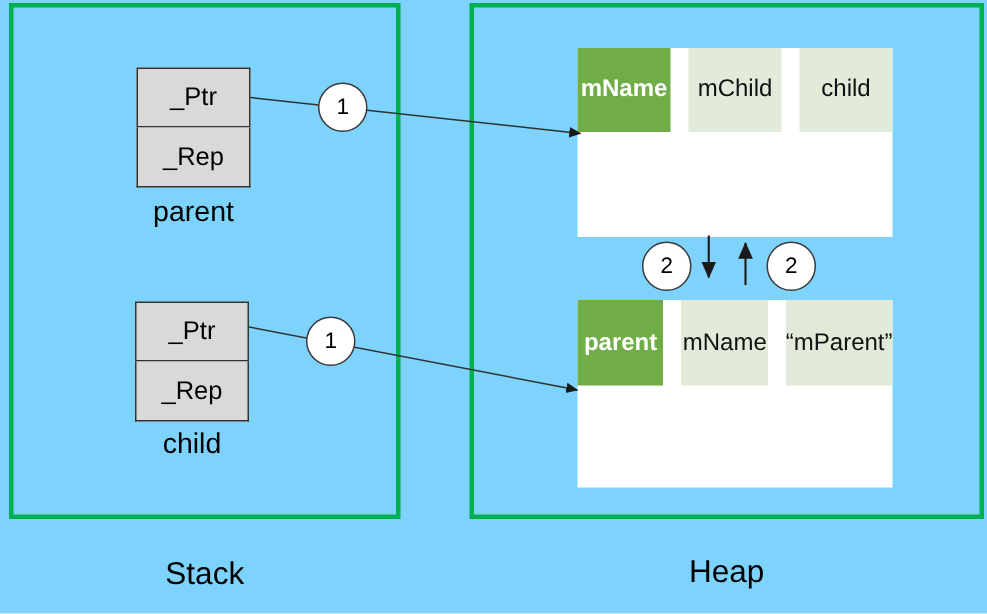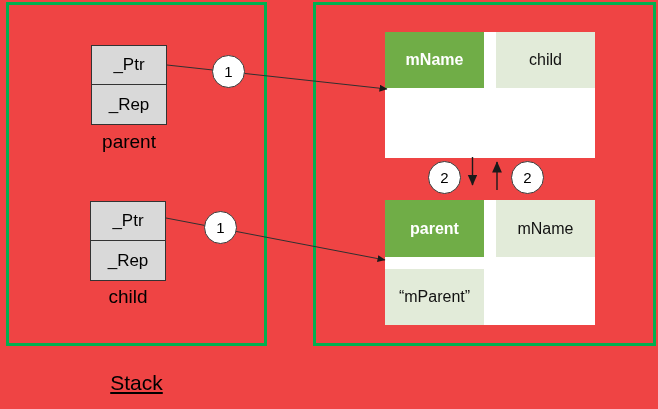--- a/index.html
+++ b/index.html
@@ -1,39 +1,38 @@
 <!DOCTYPE html>
 <html><head>
 <meta charset="utf-8">
 <style>
   html, body { margin: 0; padding: 0; background: #ffffff; }
   .canvas {
     position: relative;
     width: 658px;
     height: 409px;
-    background: #ef4444;
+    background: #7dd3fc;
     font-family: "Liberation Sans", sans-serif;
     color: #111;
     overflow: hidden;
   }
   .region-box {
     position: absolute;
     box-sizing: border-box;
     border: 3px solid #00B050;
     background: transparent;
   }
   .stack-box { left: 6px; top: 2px; width: 261px; height: 344px; }
   .heap-box  { left: 313px; top: 2px; width: 343px; height: 344px; }
 
   .region-label {
     position: absolute;
     text-align: center;
     font-size: 21px;
     color: #000;
-    text-decoration: underline;
   }
   .stack-region-label { left: 6px;   top: 371px; width: 261px; }
   .heap-region-label  { left: 313px; top: 370px; width: 343px; }
 
   
   .record {
     position: absolute;
     width: 76px;
     box-sizing: border-box;
   }
@@ -61,21 +60,21 @@
     color: #000;
   }
   .parent-record-label { left: 91px; top: 131px; }
   .child-record-label  { left: 90px; top: 286px; }
 
   
   .heap-table {
     position: absolute;
     width: 210px;
     display: grid;
-    grid-template-columns: 1fr 1fr;
+    grid-template-columns: 1fr 1fr 1fr;
     gap: 12px;
     background: #ffffff;
   }
   .heap-table .hcell {
     display: flex;
     align-items: center;
     justify-content: center;
     font-size: 16px;
   }
   .heap-table .head {
@@ -135,20 +134,21 @@
   <div class="record-label parent-record-label">parent</div>
 
   <div class="record child-record">
     <div class="cell">_Ptr</div>
     <div class="cell">_Rep</div>
   </div>
   <div class="record-label child-record-label">child</div>
 
   <div class="heap-table heap-table-top">
     <div class="hcell head">mName</div>
+    <div class="hcell bodyrow">mChild</div>
     <div class="hcell bodyrow">child</div>
   </div>
 
   <div class="heap-table heap-table-bottom">
     <div class="hcell head">parent</div>
     <div class="hcell bodyrow">mName</div>
     <div class="hcell bodyrow">“mParent”</div>
   </div>
 
   <svg class="arrow-layer" viewBox="0 0 658 409" xmlns="http://www.w3.org/2000/svg">
@@ -162,14 +162,15 @@
     <line x1="472.5" y1="157" x2="472.5" y2="185" stroke="#1a1a1a" stroke-width="1.4" marker-end="url(#ah)"></line>
     <line x1="497" y1="190" x2="497" y2="162" stroke="#1a1a1a" stroke-width="1.4" marker-end="url(#ah)"></line>
   </svg>
 
   <div class="badge badge-parent-ref">1</div>
   <div class="badge badge-child-ref">1</div>
   <div class="badge badge-mchild-ref">2</div>
   <div class="badge badge-mparent-ref">2</div>
 
   <div class="region-label stack-region-label">Stack</div>
+  <div class="region-label heap-region-label">Heap</div>
 
 </div>
 
 </body></html>

